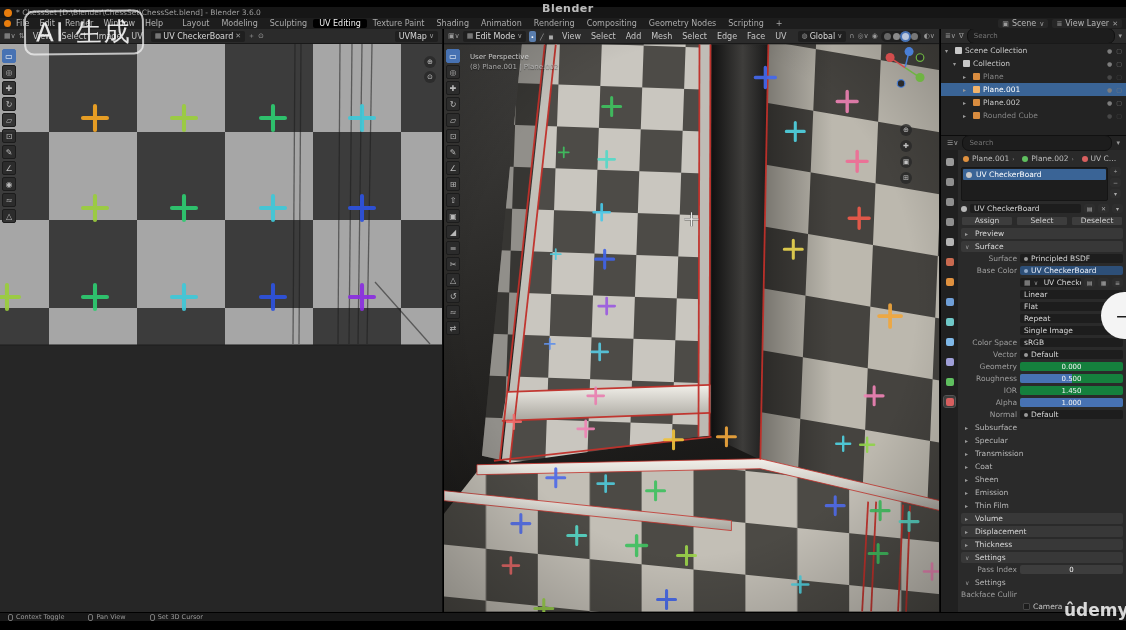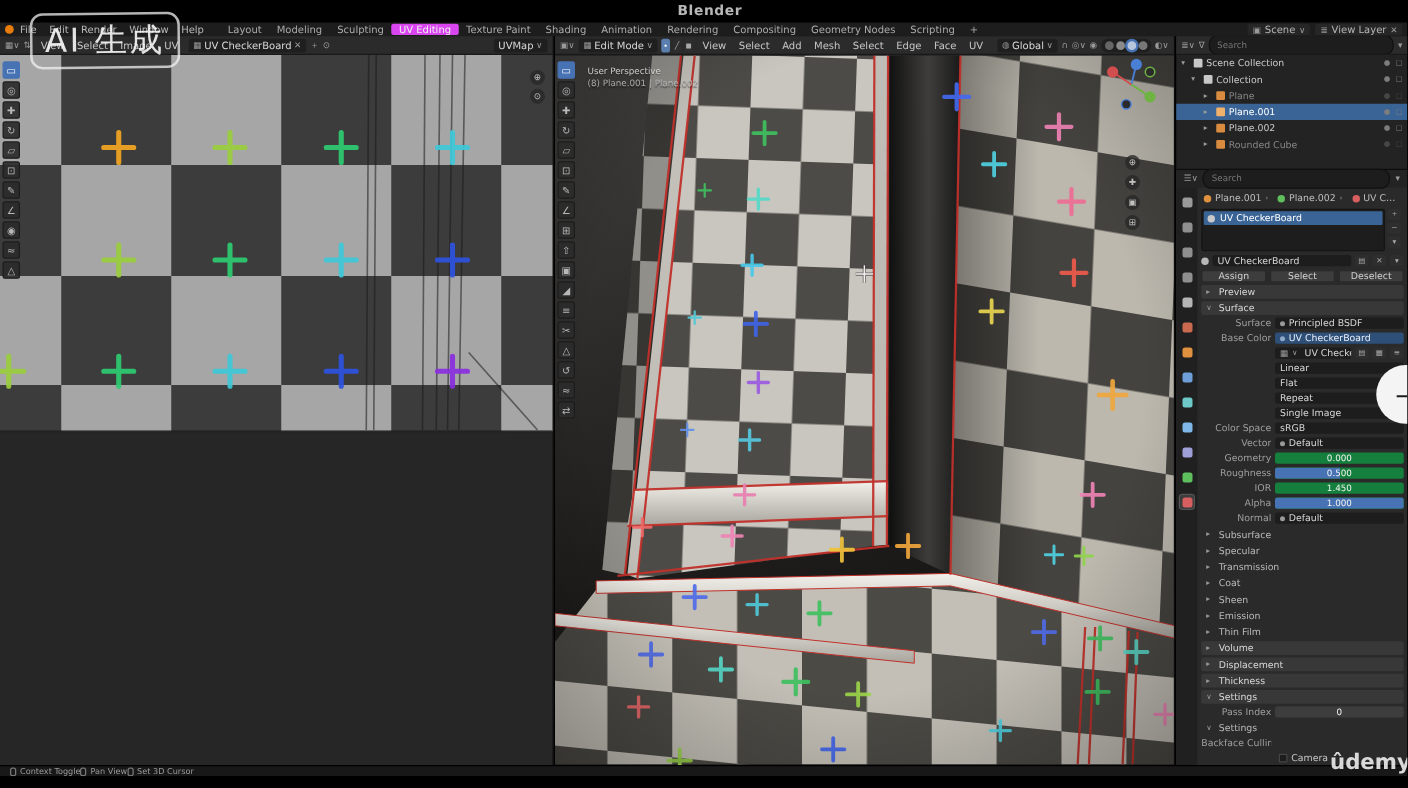--- a/index.html
+++ b/index.html
@@ -4,21 +4,21 @@
 <style>
 *{margin:0;padding:0;box-sizing:border-box}
 body{background:#000;font-family:"DejaVu Sans",sans-serif}
 .screen{position:relative;width:1126px;height:630px;background:#000;overflow:hidden;font-family:"DejaVu Sans",sans-serif}
 
 .titlebar{position:absolute;left:0;top:7px;width:1126px;height:11px;background:#161616;display:flex;align-items:center;gap:4px;padding:0 4px;font-size:7.5px;color:#9f9f9f;white-space:nowrap}
 .blogo{width:8px;height:8px;border-radius:50%;background:#e87d0d;flex:none}
 .menubar{position:absolute;left:0;top:18px;width:1126px;height:11px;background:#1d1d1d;display:flex;align-items:center;padding:0 4px;font-size:8px;color:#b8b8b8;white-space:nowrap}
 .menu-item{padding:0 5px;cursor:default}
 .ws{padding:0 6px;color:#ababab;border-radius:2px}
-.ws.active{background:#d946ef;color:#f0f0f0}
+.ws.active{background:#000000;color:#f0f0f0}
 .mright{margin-left:auto;display:flex;align-items:center;gap:4px;color:#b5b5b5}
 .pill{display:flex;align-items:center;gap:3px;background:#262626;border-radius:2px;padding:0 4px;height:9px}
 .icn{font-size:7px;color:#9a9a9a}
 
 .ehdr{height:15px;background:#2b2b2b;border-bottom:1px solid #191919;display:flex;align-items:center;gap:3px;padding:0 4px;font-size:8px;color:#c6c6c6;white-space:nowrap;overflow:hidden}
 .uv{position:absolute;left:0;top:29px;width:443px;height:583px;background:#262626;border-right:1px solid #0c0c0c}
 .vp{position:absolute;left:444px;top:29px;width:496px;height:583px;background:#1e1e1e;border-right:1px solid #0c0c0c}
 .rightcol{position:absolute;left:941px;top:29px;width:185px;height:583px;background:#232323}
 .canvas{position:absolute;left:0;top:15px;right:0;bottom:0;overflow:hidden}
 .dpill{display:flex;align-items:center;gap:2px;background:#1f1f1f;border-radius:2px;padding:0 4px;height:11px;color:#d8d8d8}
@@ -63,21 +63,21 @@
 .sbtn{flex:1;background:#3d3d3d;border:1px solid #2a2a2a;border-radius:2px;height:10px;display:flex;align-items:center;justify-content:center;color:#d0d0d0}
 .smallbtn{width:11px;height:9px;background:#2e2e2e;border-radius:2px;display:flex;align-items:center;justify-content:center;font-size:6px;color:#aaa;flex:none}
 .slotwrap{display:flex;gap:2px;margin:2px 0}
 .slotlist{flex:1;background:#1d1d1d;border:1px solid #151515;border-radius:2px;height:34px;padding:1px}
 .slotrow{display:flex;align-items:center;gap:4px;height:11px;background:#3a6496;border-radius:1px;color:#fff;padding:0 3px}
 .slotside{width:13px;display:flex;flex-direction:column;gap:2px}
 .dot{width:6px;height:6px;border-radius:50%;flex:none}
 .bc{display:flex;align-items:center;gap:3px;height:13px;padding:0 2px;color:#bdbdbd;white-space:nowrap}
 .chk{width:7px;height:7px;background:#1d1d1d;border:1px solid #454545;border-radius:1px;flex:none;display:flex;align-items:center;justify-content:center;font-size:5px;color:transparent}
 
-.statusbar{position:absolute;left:0;top:612px;width:1126px;height:9px;background:#181818;border-top:1px solid #000;display:flex;align-items:center;gap:0;padding:0 8px;font-size:6.5px;color:#9a9a9a}
+.statusbar{position:absolute;left:0;top:612px;width:1126px;height:9px;background:#181818;border-top:1px solid #000;display:flex;align-items:center;gap:24px;padding:0 8px;font-size:6.5px;color:#9a9a9a}
 .hint{display:flex;align-items:center;gap:3px}
 .mico{width:5px;height:7px;border:1px solid #777;border-radius:2px;flex:none}
 .bbar{position:absolute;left:0;width:1126px;background:#000}
 
 .wm-ai{position:absolute;left:24px;top:10px;z-index:80;border:2.5px solid rgba(240,240,240,.75);border-radius:10px;padding:3px 10px;font-size:26px;color:rgba(248,248,248,.9);transform:rotate(-.6deg);letter-spacing:2px}
 .wm-site{position:absolute;left:275px;top:293px;z-index:75;font-size:28px;font-weight:bold;color:#2b62d9;opacity:.92;letter-spacing:5px;white-space:nowrap;text-shadow:2px 2px 0 rgba(120,40,160,.35)}
 .wm-site .url{letter-spacing:10px;margin-left:12px}
 .wm-blender{position:absolute;left:542px;top:2px;z-index:70;font-size:11px;font-weight:bold;color:rgba(235,235,235,.78);letter-spacing:.5px}
 .wm-udemy{position:absolute;left:1064px;top:600px;z-index:80;font-size:17px;font-weight:bold;color:rgba(242,242,242,.88)}
 .nextbtn{position:absolute;left:1101px;top:292px;width:47px;height:47px;border-radius:50%;background:#f4f4f4;color:#1a1a1a;display:flex;align-items:center;justify-content:center;font-size:20px;z-index:78}
@@ -86,20 +86,24 @@
 .sicn{width:12px;height:12px;border-radius:50%;background:rgba(40,40,40,.8);color:#c2c2c2;font-size:7px;display:flex;align-items:center;justify-content:center}
 .uvcircles{position:absolute;left:424px;top:12px;z-index:15;display:flex;flex-direction:column;gap:3px}
 </style>
 </head>
 <body>
 
 <div class="screen">
 
   <div class="bbar" style="top:0;height:7px"></div>
 
+  <div class="titlebar">
+    <span class="blogo"></span>
+    <span>* ChessSet [D:\Blender\ChessSet\ChessSet.blend] - Blender 3.6.0</span>
+  </div>
 
   <div class="menubar">
     <span class="blogo" style="width:7px;height:7px"></span>
     <span><span class="menu-item">File</span><span class="menu-item">Edit</span><span class="menu-item">Render</span><span class="menu-item">Window</span><span class="menu-item">Help</span></span>
     <span style="width:8px"></span>
     <span><span class="ws">Layout</span><span class="ws">Modeling</span><span class="ws">Sculpting</span><span class="ws active">UV Editing</span><span class="ws">Texture Paint</span><span class="ws">Shading</span><span class="ws">Animation</span><span class="ws">Rendering</span><span class="ws">Compositing</span><span class="ws">Geometry Nodes</span><span class="ws">Scripting</span><span class="ws">+</span></span>
     <span class="mright">
       <span class="pill">
           <span class="icn">▣</span>
           <span>Scene</span>

